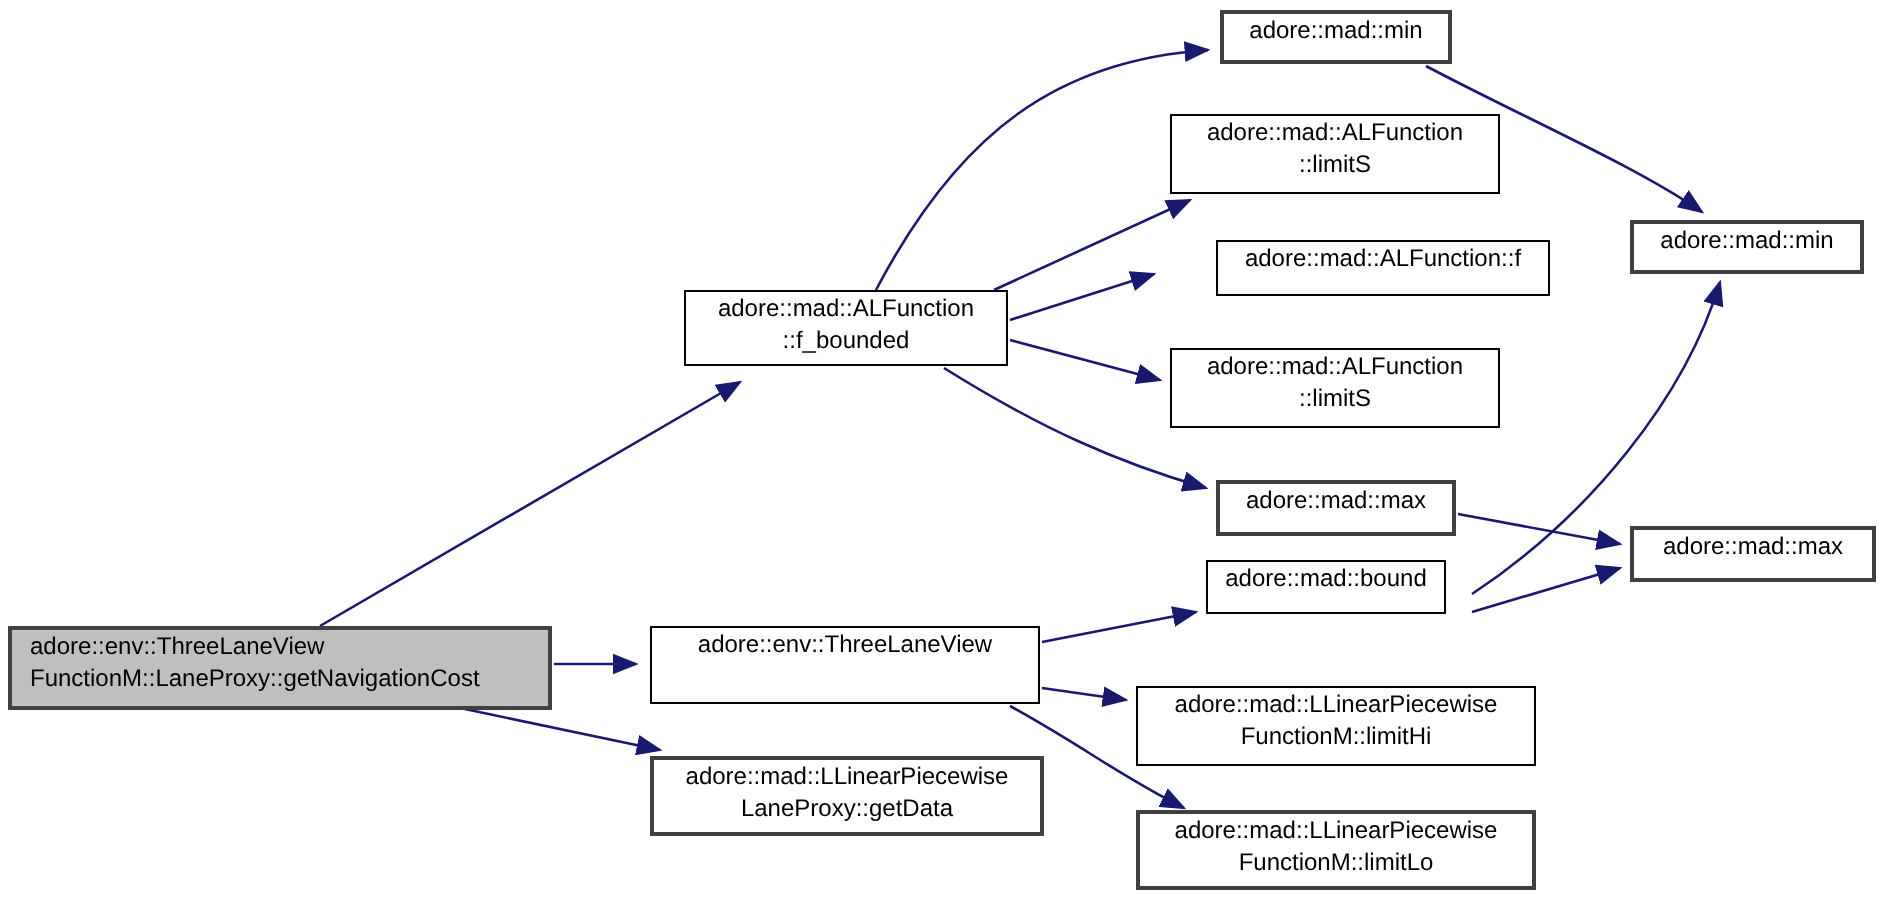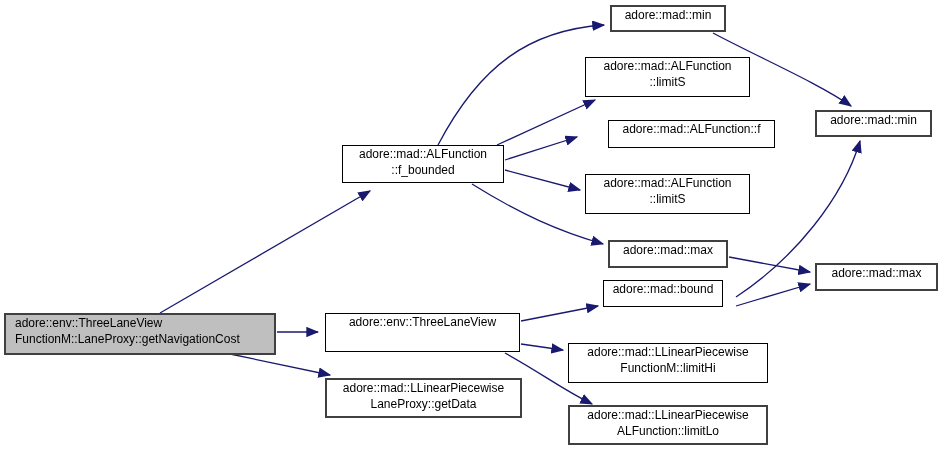--- a/index.html
+++ b/index.html
@@ -122,16 +122,16 @@
     <span>adore::mad::max</span>
   </div>
 
   <div class="node" style="left:568px;top:343px;width:200px;height:40px;">
     <span>adore::mad::LLinearPiecewise</span>
     <span>FunctionM::limitHi</span>
   </div>
 
   <div class="node thick" style="left:568px;top:405px;width:200px;height:40px;">
     <span>adore::mad::LLinearPiecewise</span>
-    <span>ALFunction::limitLo</span>
+    <span>FunctionM::limitLo</span>
   </div>
 
 </div>
 
 </body></html>

